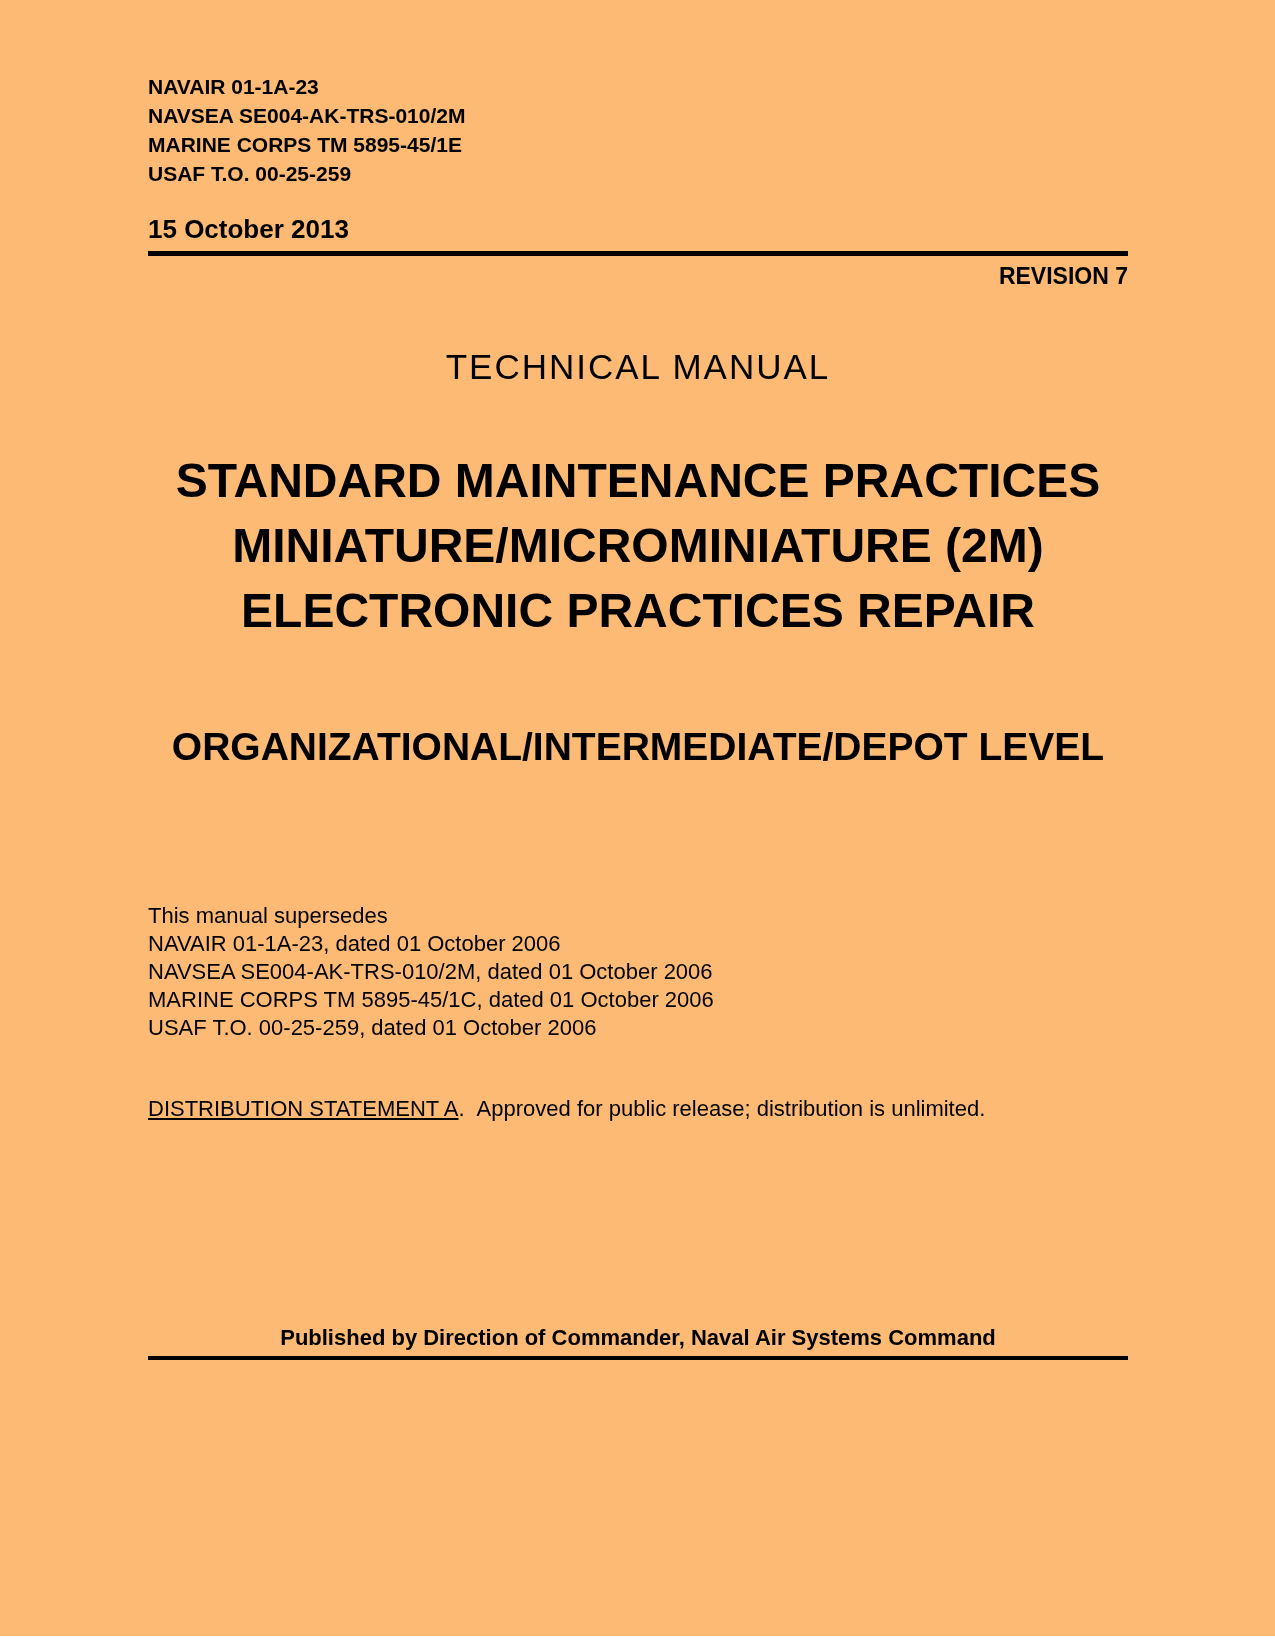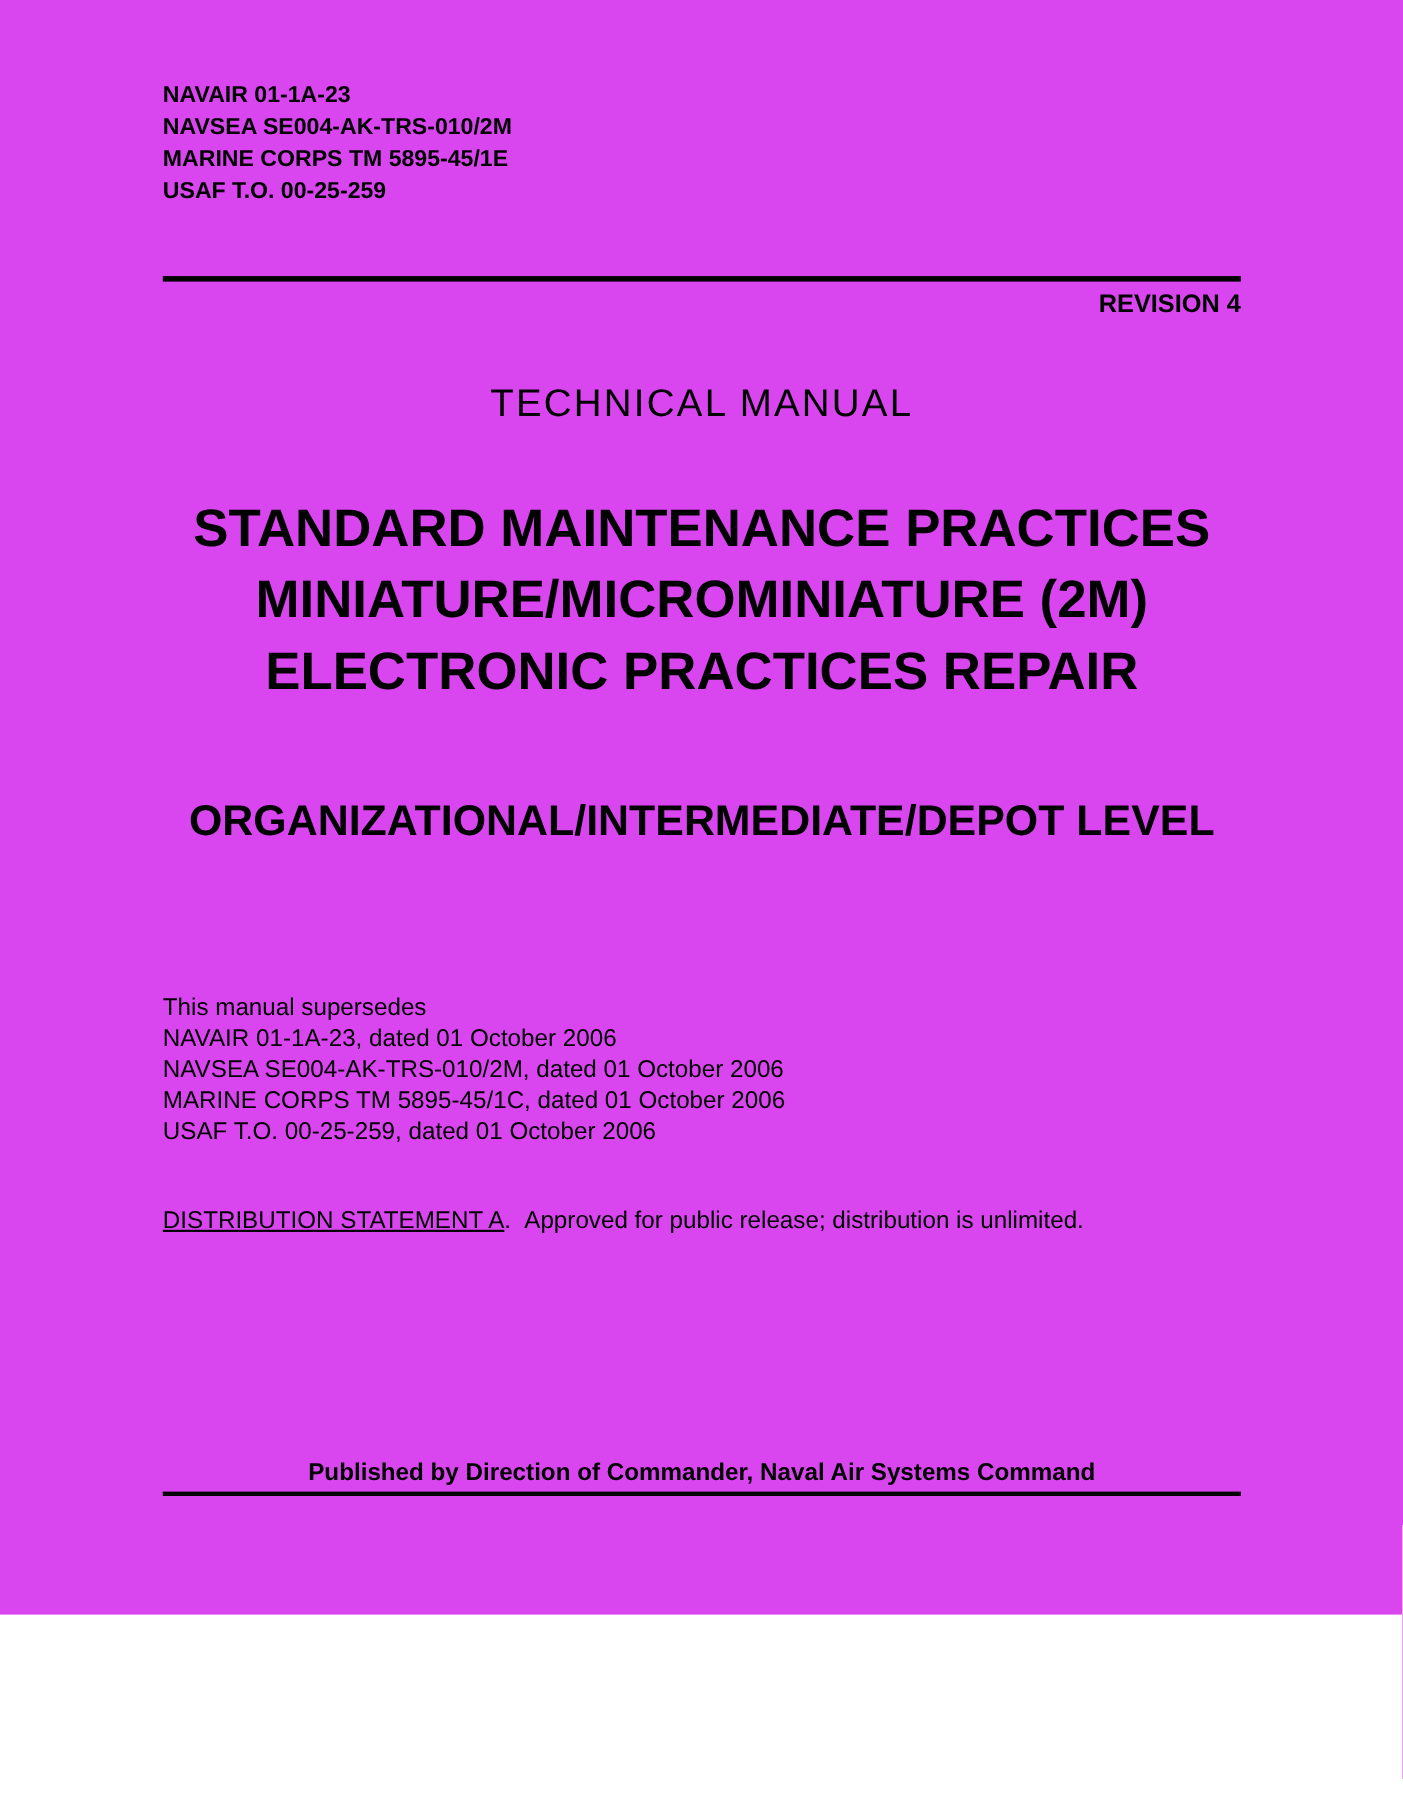--- a/index.html
+++ b/index.html
@@ -3,22 +3,22 @@
 <meta charset="utf-8">
 <style>
   html, body {
     margin: 0;
     padding: 0;
     background: #ffffff;
   }
   .page {
     position: relative;
     width: 1275px;
-    height: 1468px;
-    background: #d946ef;
+    height: 1636px;
+    background: #fdba74;
     color: #000000;
     font-family: "Liberation Sans", sans-serif;
     overflow: hidden;
   }
   .content-col {
     position: absolute;
     left: 148px;
     width: 980px;
   }
   .doc-ids {
@@ -111,24 +111,25 @@
 
 <div class="page">
 
   <div class="content-col doc-ids">
       <div>NAVAIR 01-1A-23</div>
       <div>NAVSEA SE004-AK-TRS-010/2M</div>
       <div>MARINE CORPS TM 5895-45/1E</div>
       <div>USAF T.O. 00-25-259</div>
     </div>
 
+  <div class="content-col pub-date">15 October 2013</div>
 
   <div class="rule rule-top"></div>
 
-  <div class="content-col revision">REVISION 4</div>
+  <div class="content-col revision">REVISION 7</div>
 
   <div class="content-col kicker">TECHNICAL MANUAL</div>
 
   <div class="content-col main-title">
       <div>STANDARD MAINTENANCE PRACTICES</div>
       <div>MINIATURE/MICROMINIATURE (2M)</div>
       <div>ELECTRONIC PRACTICES REPAIR</div>
     </div>
 
   <div class="content-col org-level">ORGANIZATIONAL/INTERMEDIATE/DEPOT LEVEL</div>

